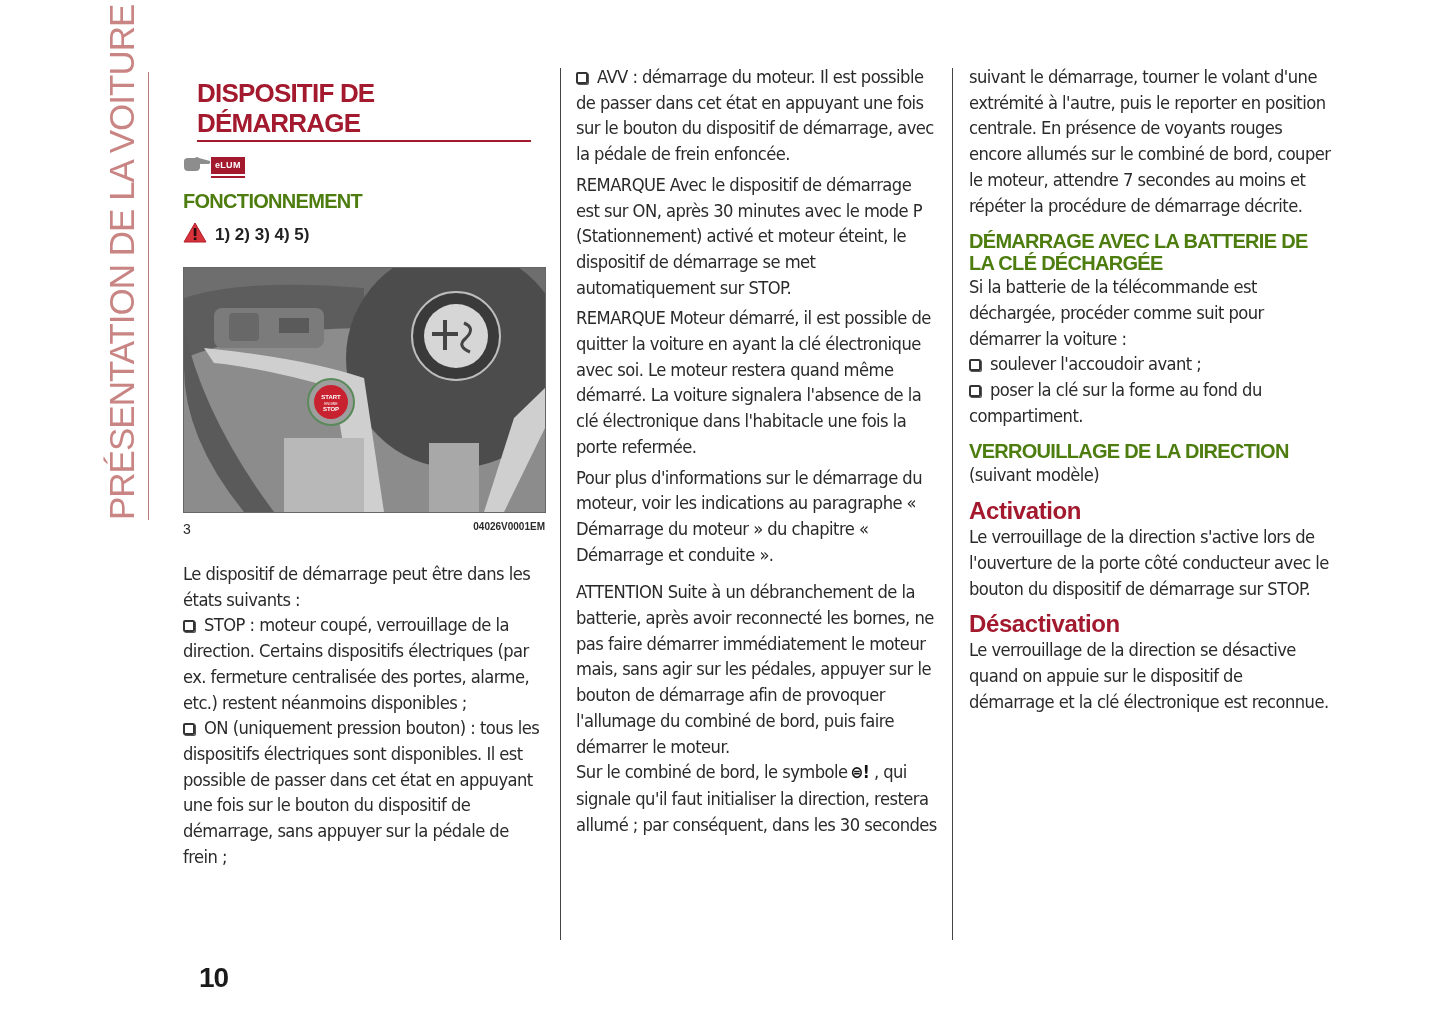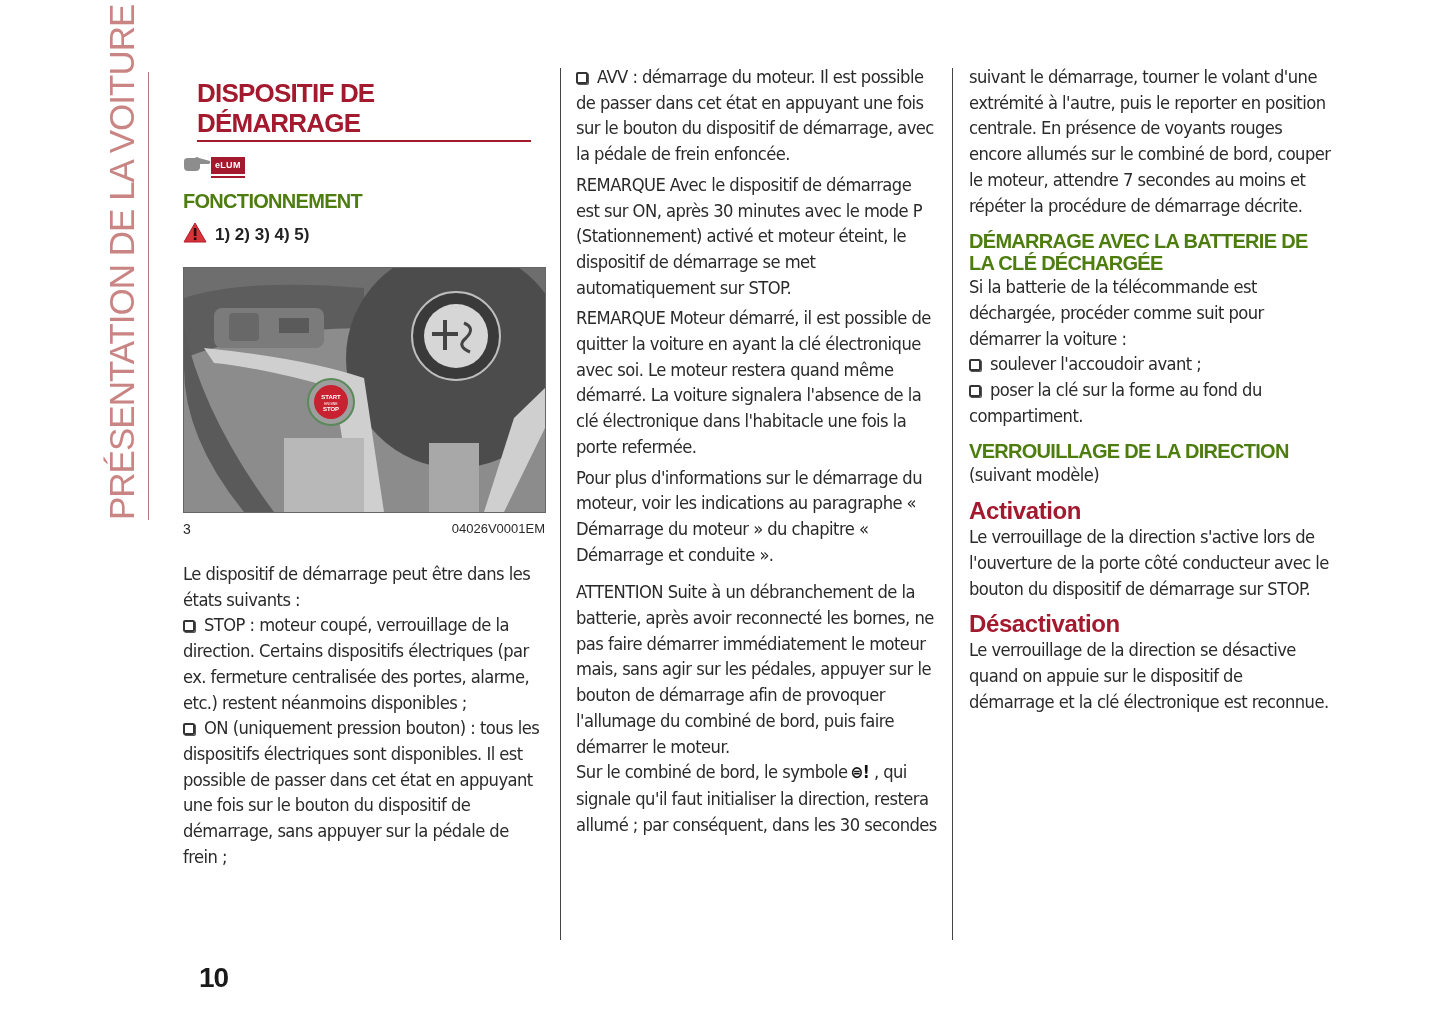--- a/index.html
+++ b/index.html
@@ -73,21 +73,21 @@
   }
   .figure {
     margin-top: 20px; width: 361px; height: 244px; background: #8a8a8a;
     position: relative; overflow: hidden; border: 1px solid #666;
   }
   .fig-caption {
     display: flex; justify-content: space-between; margin-top: 8px;
     font-family: "Liberation Sans", sans-serif; font-size: 12px;
   }
   .fig-num { font-size: 14px; }
-  .fig-code { font-weight: normal; font-size: 13px; margin-left: 42px; }
+  .fig-code { font-weight: bold; font-size: 10px; margin-left: 42px; }
   .page-number {
     position: absolute; left: 199px; top: 962px;
     font-family: "Liberation Sans", sans-serif; font-weight: bold;
     font-size: 28px; color: #1a1a1a; letter-spacing: -1px;
   }
   .steer-sym {
     display: inline-block; font-weight: bold; font-size: 17px; color: #111;
     margin-left: 3px;
   }
 </style>

